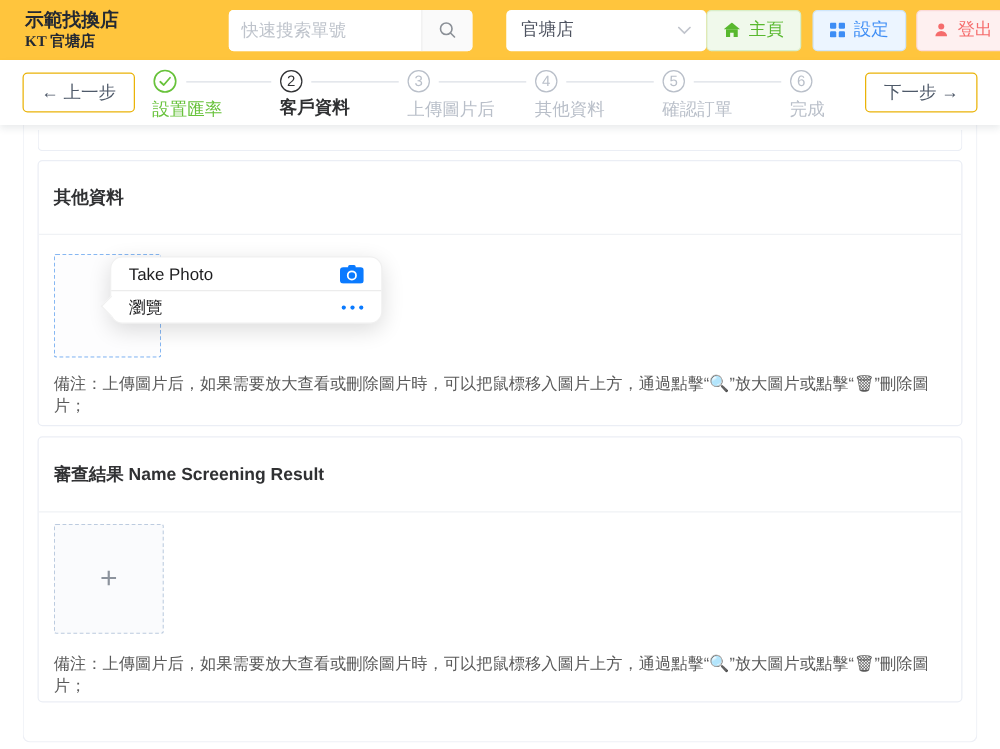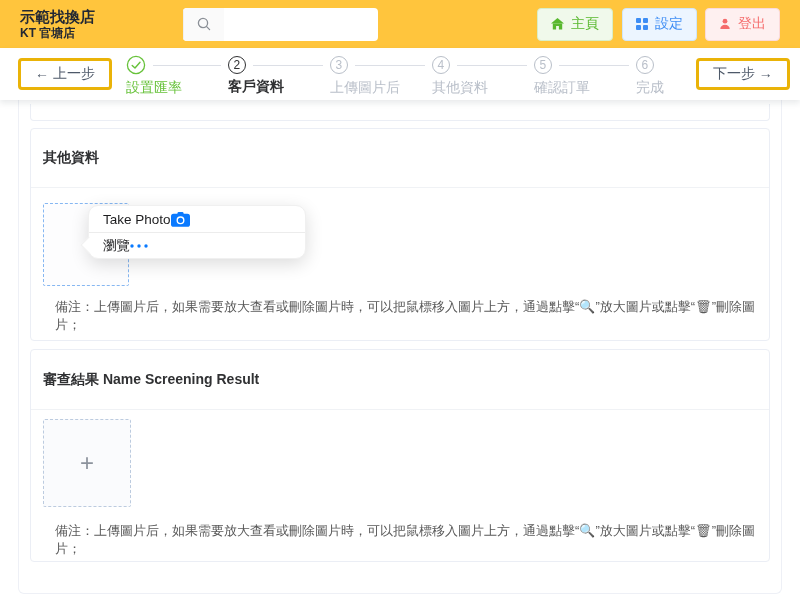--- a/index.html
+++ b/index.html
@@ -2,41 +2,41 @@
 <html><head>
 <meta charset="utf-8">
 <style>
   * { margin:0; padding:0; box-sizing:border-box; }
   html,body { width:800px; height:599px; }
   body { font-family:"Liberation Sans", sans-serif; background:#fff; overflow:hidden; }
   .screen { position:relative; width:800px; height:599px; background:#fff; }
 
   
   .hdr { display:flex; align-items:center; height:48px; background:#ffc53d; padding:0 20px; }
-  .hdr-title { width:163px; flex:none; }
+  .hdr-title { width:163px; flex:none;font-family:Liberation Serif, serif; }
   .hdr-title .store { font-size:15px; font-weight:bold; color:#242933; line-height:18px; }
   .hdr-title .branch { font-size:12px; font-weight:bold; color:#242933; line-height:14px; }
   .search-group { display:flex; width:195px; height:33px; border-radius:4px; overflow:hidden; background:#fff; flex:none; }
   .search-group input { flex:1; border:none; outline:none; padding:0 10px; font-size:14px; color:#333;
     font-family:"Liberation Sans", sans-serif; min-width:0; }
   .search-group input::placeholder { color:#bfc4cc; }
   .search-btn { width:41px; background:#fafafa; border:none; border-left:1px solid #f0f0f0; display:flex;
     align-items:center; justify-content:center; cursor:pointer; }
   .select { display:flex; align-items:center; justify-content:space-between; width:160px; height:33px;
     margin-left:27px; background:#fff; border-radius:4px; padding:0 12px; font-size:14px; color:#4e5360; flex:none; cursor:pointer; }
   .hbtn { display:flex; align-items:center; gap:7px; height:33px; padding:5px 13px; border-radius:4px;
     font-size:14px; cursor:pointer; border:1px solid transparent; flex:none; }
   .hbtn-home { margin-left:auto; background:#f0f9eb; border-color:#d8eec8; color:#58b82e; }
   .hbtn-settings { margin-left:9px; background:#ecf5ff; border-color:#cfe6fb; color:#3d8df5; }
   .hbtn-logout { margin-left:8px; background:#fef0f0; border-color:#fbdada; color:#f56c6c; }
 
   
   .wizard { position:relative; display:flex; height:52px; background:#fff; padding:0 18px; align-items:center;
     box-shadow:0 3px 6px rgba(31,45,61,.10); z-index:5; }
-  .wbtn { height:32px; padding:0 14px; background:#fff; border:3px solid #eab308; border-radius:4px;
+  .wbtn { height:32px; padding:0 14px; background:#fff; border:1px solid #eab308; border-radius:4px;
     font-size:14px; color:#4e5969; cursor:pointer; font-family:"Liberation Sans", sans-serif; flex:none; }
   .steps { display:flex; margin-left:14px; padding-top:7px; align-self:flex-start; }
   .step { display:flex; flex-direction:column; width:102px; }
   .step.last { width:60px; }
   .step-top { display:flex; align-items:center; height:20px; }
   .step-dot { width:18px; height:18px; border-radius:50%; border:1px solid currentColor; font-size:12px;
     line-height:16px; text-align:center; flex:none; }
   .step-line { flex:1; height:1px; background:#dcdfe6; margin:0 7px; }
   .step-label { margin-top:4px; font-size:14px; line-height:16px; }
   .step.done  { color:#67c23a; }
@@ -61,54 +61,63 @@
   .card-bd { position:relative; height:152px; }
   .card2 .card-bd { height:151px; }
 
   .dropzone { position:absolute; width:86px; height:83px; border:1px dashed #86b7f2; border-radius:2px;
     background:#fdfdfe; cursor:pointer; }
   .dz1 { left:12px; top:15px; }
   .dz2 { left:12px; top:9px; width:88px; height:88px; border-color:#bccbdf; background:#fafbfd;
     display:flex; align-items:center; justify-content:center; }
   .dz-plus { font-size:24px; font-weight:300; color:#8c939d; line-height:1; }
 
-  .note { position:absolute; left:24px; right:12px; font-size:13px; color:#595959; line-height:18px; }
+  .note { position:absolute; left:12px; right:12px; font-size:13px; color:#595959; line-height:18px; }
   .note1 { top:110px; } .note2 { top:112px; }
 
   
   .popmenu { position:absolute; left:57px; top:17px; width:218px; background:#fff; border:1px solid #f0f0f0;
     border-radius:10px; box-shadow:0 5px 18px rgba(0,0,0,.14); z-index:3; }
   .popmenu::before { content:""; position:absolute; left:-6px; top:33px; width:11px; height:11px;
     background:#fff; transform:rotate(45deg); border-left:1px solid #f0f0f0; border-bottom:1px solid #f0f0f0; }
-  .pm-item { position:relative; height:26px; display:flex; align-items:center; justify-content:flex-start;
+  .pm-item { position:relative; height:26px; display:flex; align-items:center; justify-content:space-between;
     padding:0 14px; font-size:13.5px; color:#1d1d1f; cursor:pointer; background:transparent; }
   .pm-item + .pm-item { border-top:1px solid #ececec; }
   .pm-icon { display:flex; align-items:center; }
 
   svg { display:block; }
 </style>
 </head>
 <body>
 
 <div class="screen">
 
   <div class="hdr">
     <div class="hdr-title">
       <div class="store">示範找換店</div>
       <div class="branch">KT 官塘店</div>
     </div>
     <div class="search-group">
+      <input type="text" placeholder="快速搜索單號" style="">
       <button class="search-btn">
         <span>
           <svg width="16" height="16" viewBox="0 0 16 16">
             <circle cx="7" cy="7" r="4.6" fill="none" stroke="#8b9097" stroke-width="1.3"></circle>
             <line x1="10.4" y1="10.4" x2="13.6" y2="13.6" stroke="#8b9097" stroke-width="1.3" stroke-linecap="round"></line>
           </svg>
         </span>
       </button>
+    </div>
+    <div class="select">
+      <span>官塘店</span>
+      <span>
+        <svg width="11" height="7" viewBox="0 0 11 7">
+          <polyline points="1,1 5.5,5.5 10,1" fill="none" stroke="#c0c4cc" stroke-width="1.4" stroke-linecap="round"></polyline>
+        </svg>
+      </span>
     </div>
     <div class="hbtn hbtn-home">
       <span>
         <svg width="13" height="12" viewBox="0 0 13 12">
           <polygon points="6.5,0 13,5.4 0,5.4" fill="#58b82e"></polygon>
           <path d="M1.8 5.4 h9.4 v6.1 h-3.3 v-3.4 h-2.8 v3.4 h-3.3 z" fill="#58b82e"></path>
         </svg>
       </span>
       <span>主頁</span>
     </div>

